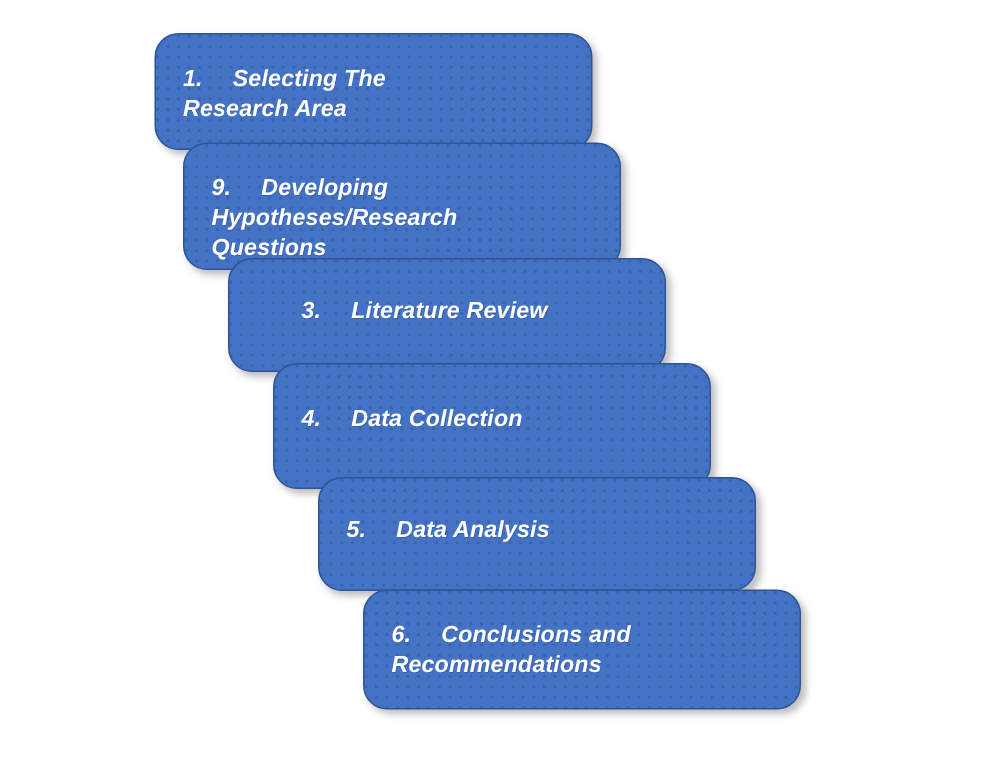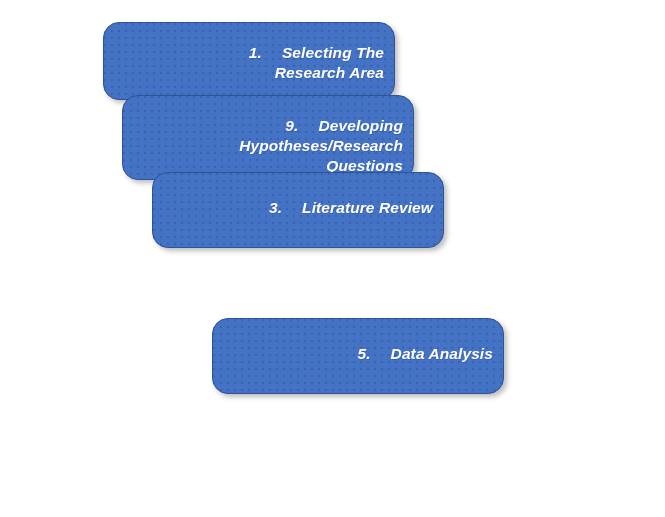--- a/index.html
+++ b/index.html
@@ -14,21 +14,20 @@
     overflow: hidden;
     font-family: "Liberation Sans", sans-serif;
   }
 
   #diagram {
     position: absolute;
     left: 0;
     top: 0;
     width: 665px;
     height: 517px;
-    text-align: right;
   }
 
   .step-box {
     position: absolute;
     box-sizing: border-box;
     background-color: #4472c4;
     background-image:
       radial-gradient(circle at 1px 1px, rgba(32,62,114,0.28) 1px, transparent 1.2px);
     background-size: 7px 7px;
     border: 1.5px solid #2e5496;
@@ -66,19 +65,26 @@
   <div class="step-box" style="left:122px; top:95px; width:292px; height:85px;">
     <span class="step-text">9.  Developing
 Hypotheses/Research
 Questions</span>
   </div>
 
   <div class="step-box" style="left:152px; top:172px; width:292px; height:76px;">
     <span class="step-text" style="top:25px;margin-left:30px;">3.  Literature Review</span>
   </div>
 
+  <div class="step-box" style="left:182px; top:242px; width:292px; height:84px;">
+    <span class="step-text" style="top:27px;">4.  Data Collection</span>
+  </div>
 
   <div class="step-box" style="left:212px; top:318px; width:292px; height:76px;text-decoration:underline;">
     <span class="step-text" style="top:25px;">5.  Data Analysis</span>
   </div>
 
+  <div class="step-box" style="left:242px; top:393px; width:292px; height:80px;">
+    <span class="step-text" style="top:20px;">6.  Conclusions and
+Recommendations</span>
+  </div>
 
 </div>
 
 </body></html>

